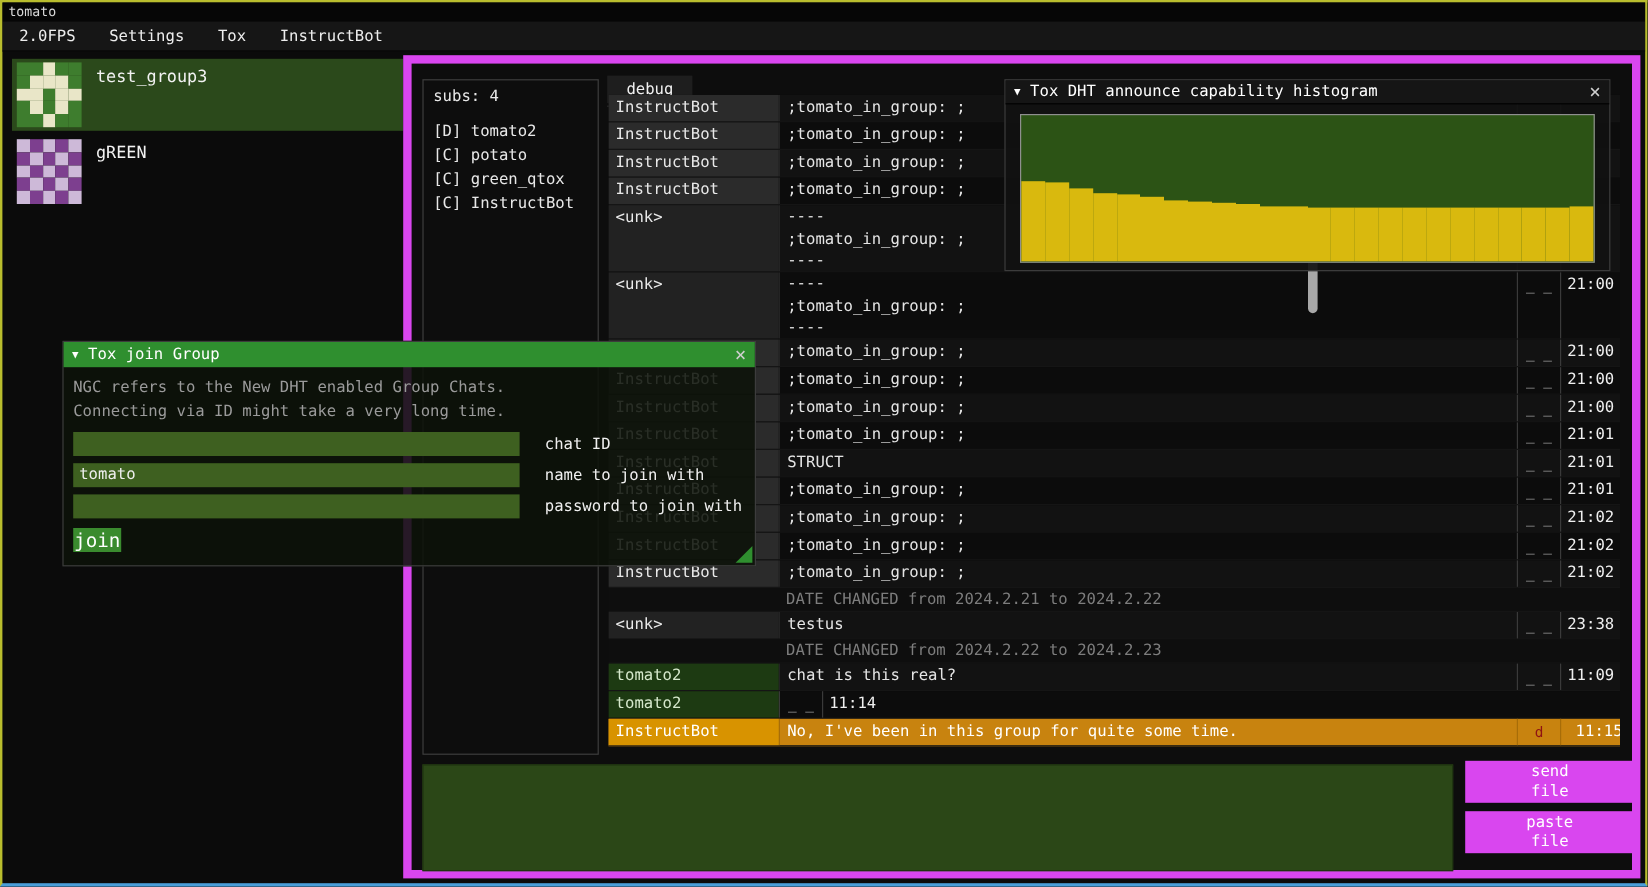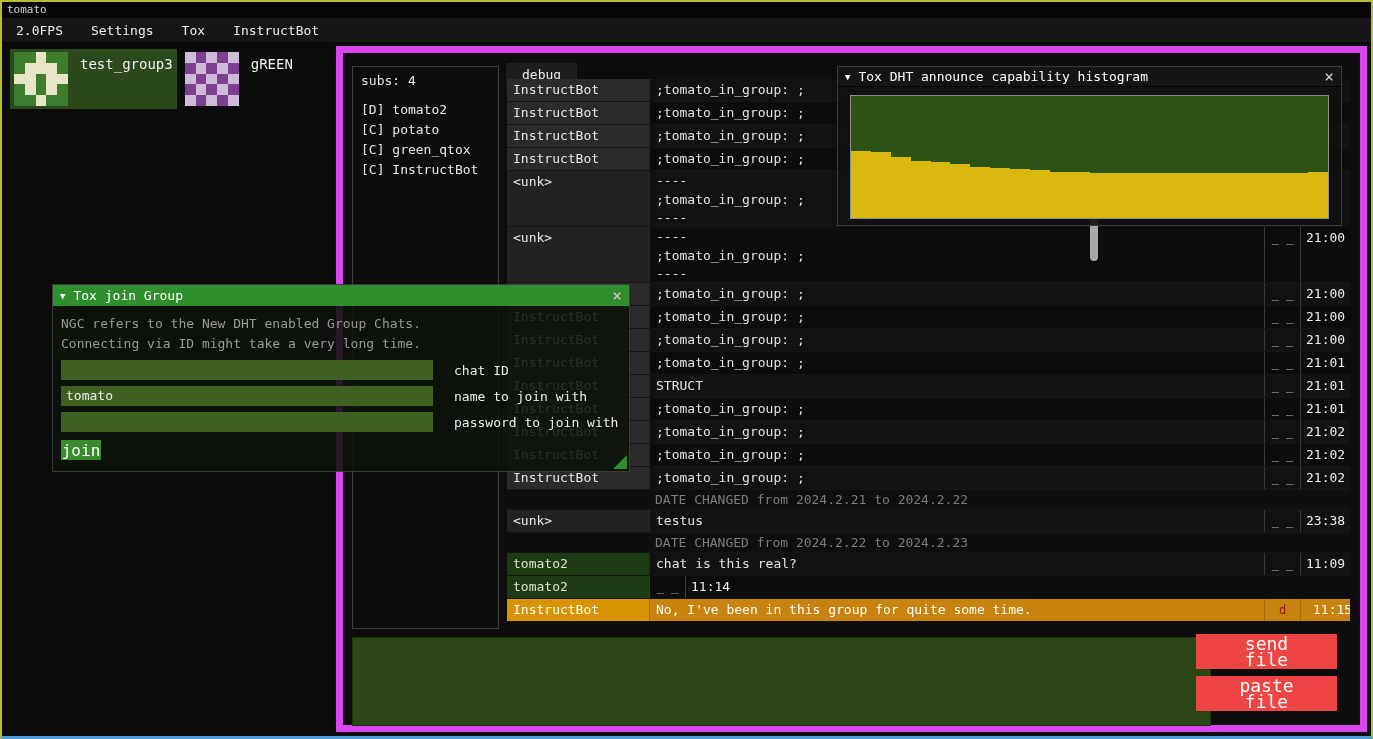--- a/index.html
+++ b/index.html
@@ -9,21 +9,21 @@
     border:2px solid #b9bd2e;border-bottom:3px solid #4a9ed9;
     font-family:"DejaVu Sans Mono","Liberation Mono",monospace;color:#e8e8e8;
   }
   
   .titlebar{position:absolute;left:0;top:0;width:100%;height:16px;background:#060606;
     font-size:11px;line-height:16px;padding-left:5px;box-sizing:border-box;color:#d8d8d8;}
   .menubar{position:absolute;left:0;top:16px;width:100%;height:25px;background:#161616;
     display:flex;align-items:stretch;border-bottom:1px solid #050505;box-sizing:border-box;}
   .menu-item{padding:0 14px;font-size:13px;display:flex;align-items:center;color:#ededed;}
   
-  .group-list{position:absolute;left:8px;top:47px;width:326px;display:flex;flex-direction:row;gap:4px;}
+  .group-list{position:absolute;left:8px;top:47px;width:326px;display:flex;flex-direction:column;gap:4px;}
   .group-row{height:60px;display:flex;align-items:flex-start;padding:3px 4px;box-sizing:border-box;}
   .group-row.selected{background:#2b491b;}
   .avatar{width:54px;height:54px;display:grid;grid-template-columns:repeat(5,1fr);grid-template-rows:repeat(5,1fr);flex:none;}
   .group-label{margin-left:12px;margin-top:4px;font-size:14px;color:#f2f2f2;}
   
   .main-panel{position:absolute;left:334px;top:44px;width:1031px;height:686px;
     border:7px solid #d946ef;background:#0d0d0d;box-sizing:border-box;}
   .subs-panel{position:absolute;left:9px;top:13px;width:147px;height:563px;
     border:1px solid #3e3e3e;box-sizing:border-box;padding:6px 8px;background:#0d0d0d;}
   .subs-header{font-size:13px;margin-bottom:12px;}
@@ -52,22 +52,22 @@
   .k-highlight .cell-msg{color:#ffffff;border-left-color:#a76d08;}
   .k-highlight .cell-flags{color:#8f1313;border-left-color:#a76d08;}
   .k-highlight .cell-time{color:#ffffff;border-left-color:#a76d08;padding-left:12px;}
   .date-row{padding-left:148px;background:#0e0e0e !important;height:20px;}
   .date-text{font-size:13px;line-height:19px;color:#7d7d7d;}
   .chat-scrollbar{position:absolute;left:747px;top:162px;width:8px;height:46px;background:#a8a8a8;border-radius:4px;}
   
   .composer-input{position:absolute;left:9px;top:584px;width:859px;height:89px;background:#2b4717;
     border:1px solid #1f3510;box-sizing:border-box;resize:none;outline:none;color:#e8e8e8;
     font-family:"DejaVu Sans Mono",monospace;font-size:13px;}
-  .file-btn{position:absolute;left:853px;width:141px;height:35px;background:#ef4444;color:#fff;
-    display:flex;align-items:center;justify-content:center;text-align:center;font-size:18px;
+  .file-btn{position:absolute;left:878px;width:141px;height:35px;background:#d946ef;color:#fff;
+    display:flex;align-items:center;justify-content:center;text-align:center;font-size:13px;
     line-height:16px;white-space:pre-line;cursor:pointer;}
   .send-btn{top:581px;}
   .paste-btn{top:623px;}
   
   .fwin{position:absolute;box-sizing:border-box;border:1px solid #3c3c3c;}
   .fwin-titlebar{height:21px;display:flex;align-items:center;padding:0 7px;font-size:13px;box-sizing:border-box;}
   .fwin-collapse{font-size:9px;margin-right:8px;color:#fff;}
   .fwin-title{flex:1;color:#fff;}
   .fwin-close{font-size:16px;line-height:16px;color:#cfcfcf;cursor:pointer;}
   .join-window{left:50px;top:282px;width:578px;height:188px;background:rgba(13,18,9,0.87);z-index:30;}

